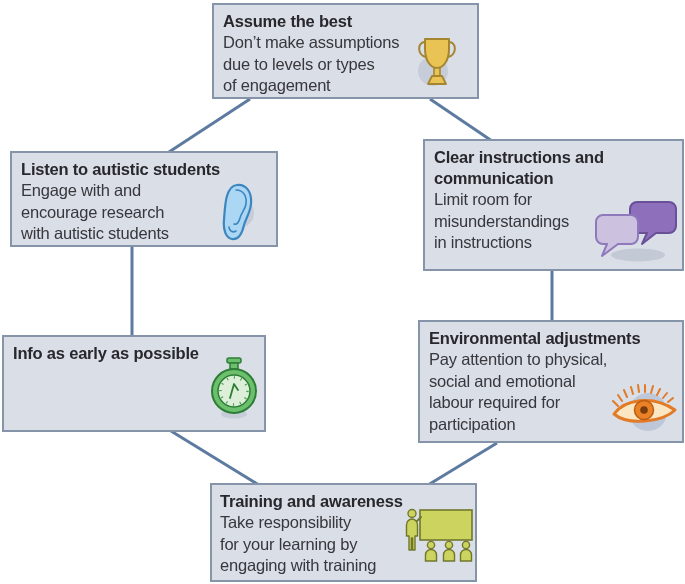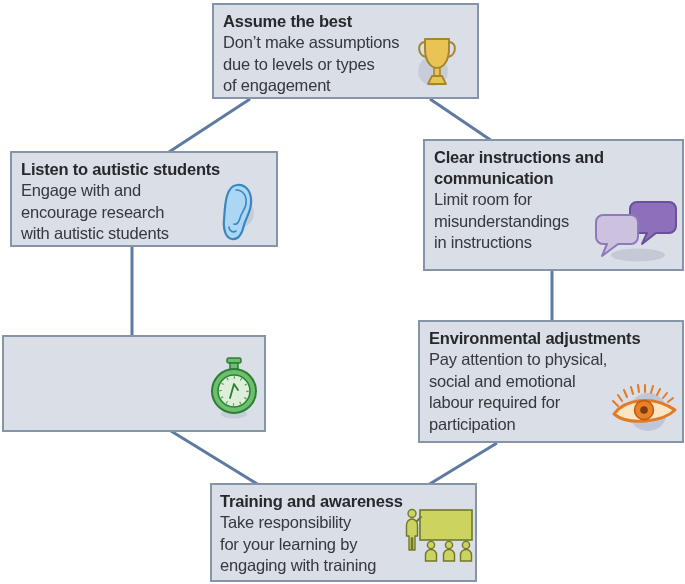--- a/index.html
+++ b/index.html
@@ -86,20 +86,21 @@
     <div class="node-icon icon-bubbles">
       <svg viewBox="0 0 84 62" xmlns="http://www.w3.org/2000/svg">
         <ellipse cx="44" cy="55" rx="27" ry="6.5" fill="#c3c9d5"></ellipse>
         <path d="M43,2 h32 a7,7 0 0 1 7,7 v17 a7,7 0 0 1 -7,7 H62 L48,44 L53,33 H43 a7,7 0 0 1 -7,-7 V9 a7,7 0 0 1 7,-7 Z" fill="#8d6fbb" stroke="#6a4f99" stroke-width="2" stroke-linejoin="round"></path>
         <path d="M9,15 H37 A7,7 0 0 1 44,22 V37 A7,7 0 0 1 37,44 H24 L8,56 L13,44 H9 A7,7 0 0 1 2,37 V22 A7,7 0 0 1 9,15 Z" fill="#cdc1e0" stroke="#8d79bb" stroke-width="2" stroke-linejoin="round"></path>
       </svg>
     </div>
   </div>
 
   <div class="node" style="left:2px; top:335px; width:264px; height:97px;">
+    <div class="node-title">Info as early as possible</div>
     <div class="node-icon icon-stopwatch">
       <svg viewBox="0 0 52 62" xmlns="http://www.w3.org/2000/svg">
         <ellipse cx="26" cy="57" rx="13" ry="4.5" fill="#c7cdd8"></ellipse>
         <rect x="19" y="1" width="14" height="5" rx="2" fill="#6cc06d" stroke="#2e7d36" stroke-width="1.5"></rect>
         <rect x="22" y="6" width="8" height="6" fill="#6cc06d" stroke="#2e7d36" stroke-width="1.5"></rect>
         <circle cx="26" cy="34" r="22" fill="#6cc06d" stroke="#2e7d36" stroke-width="2"></circle>
         <circle cx="26" cy="34" r="16" fill="#ddefd9" stroke="#2e7d36" stroke-width="1.5"></circle>
         <circle cx="26" cy="34" r="13.5" fill="none" stroke="#4ea054" stroke-width="2.5" stroke-dasharray="1.2 5.8"></circle>
         <path d="M22,41 L26,27 L30,33" fill="none" stroke="#2e7d36" stroke-width="1.8" stroke-linecap="round" stroke-linejoin="round"></path>
       </svg>

